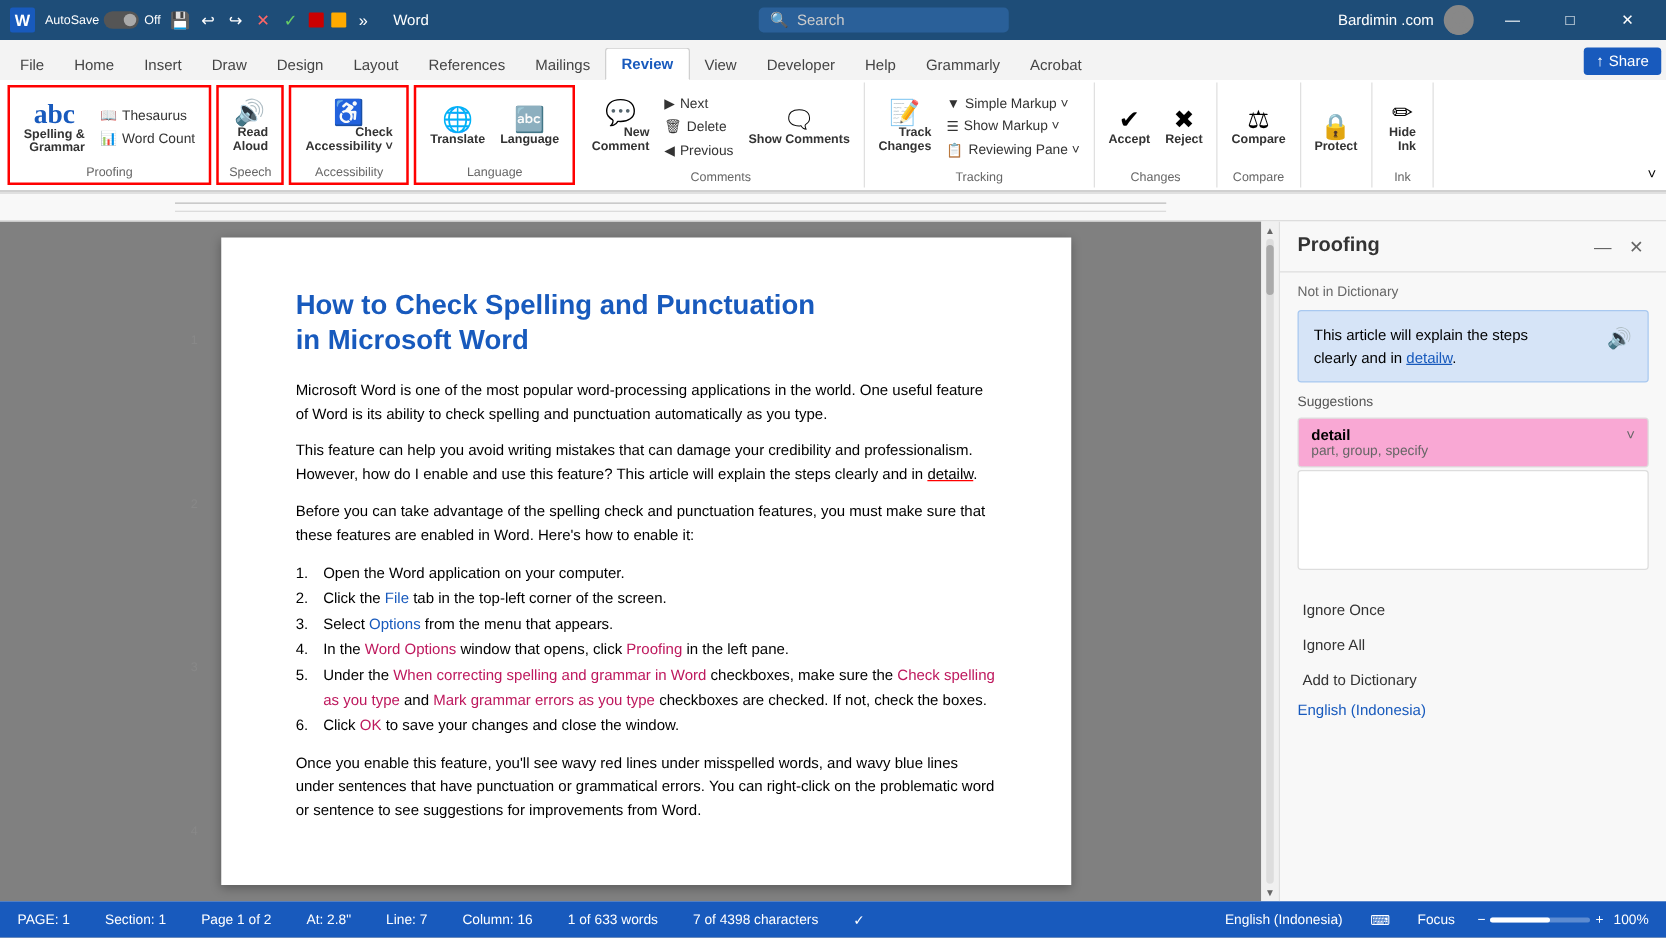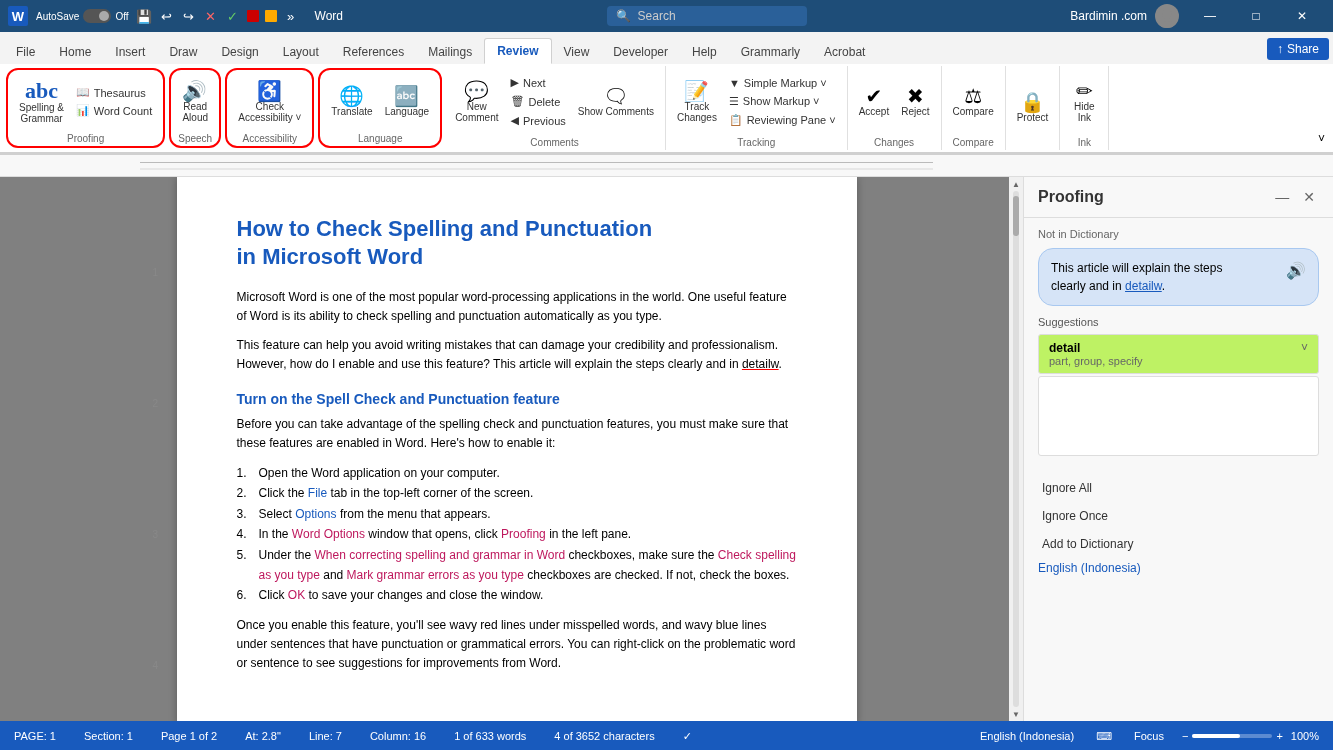--- a/index.html
+++ b/index.html
@@ -37,26 +37,26 @@
     .ribbon-tab.active { background: white; color: #185abd; border: 1px solid #d0d0d0; border-bottom: 1px solid white; font-weight: 600; }
     .ribbon-tab.share-btn { background: #185abd; color: white; border-radius: 3px; margin-bottom: 4px; padding: 4px 10px; display: flex; align-items: center; gap: 4px; margin-left: auto; }
 
     .ribbon-content { background: white; border-bottom: 2px solid #d0d0d0; display: flex; align-items: stretch; padding: 2px 4px; min-height: 90px; }
     .ribbon-group { display: flex; flex-direction: column; align-items: center; border-right: 1px solid #e0e0e0; padding: 2px 6px; position: relative; min-width: fit-content; }
     .ribbon-group:last-child { border-right: none; }
     .ribbon-group-label { font-size: 10px; color: #666; margin-top: auto; padding-top: 2px; text-align: center; }
     .ribbon-items { display: flex; align-items: center; gap: 2px; flex: 1; }
     .ribbon-item { display: flex; flex-direction: column; align-items: center; padding: 3px 5px; cursor: pointer; border-radius: 3px; min-width: 36px; }
     .ribbon-item-icon { font-size: 20px; line-height: 1; }
-    .ribbon-item-label { font-size: 10px; text-align: center; margin-top: 0; color: #333; }
+    .ribbon-item-label { font-size: 10px; text-align: right; margin-top: 0; color: #333; font-weight: bold; }
     .ribbon-small-group { display: flex; flex-direction: column; gap: 1px; }
     .ribbon-small-item { display: flex; align-items: center; gap: 4px; padding: 2px 5px; cursor: pointer; border-radius: 2px; font-size: 11px; color: #333; white-space: nowrap; }
 
     
-    .ribbon-group.highlighted { border: 2px solid red; border-radius: 12px; margin: 2px; }
+    .ribbon-group.highlighted { border: 2px solid red; border-radius: 0; margin: 2px; }
 
     .ribbon-group-comments { min-width: 180px; }
 
     
     .ruler { height: 22px; background: #f8f8f8; border-bottom: 1px solid #ddd; display: flex; align-items: center; padding: 0 80px; position: relative; }
     .ruler-line { flex: 1; height: 8px; border-top: 1px solid #bbb; position: relative; }
 
     
     .main-area { display: flex; height: calc(750px - 32px - 32px - 90px - 22px - 30px); overflow: hidden; }
 
@@ -81,26 +81,26 @@
 
     
     .right-panel { width: 310px; background: #f8f8f8; border-left: 1px solid #ddd; display: flex; flex-direction: column; }
     .panel-header { padding: 10px 14px; display: flex; align-items: center; justify-content: space-between; border-bottom: 1px solid #ddd; }
     .panel-title { font-size: 16px; font-weight: 600; color: #333; }
     .panel-controls { display: flex; gap: 6px; }
     .panel-ctrl-btn { background: none; border: none; cursor: pointer; font-size: 14px; color: #666; padding: 2px 4px; }
     .panel-section { padding: 10px 14px; }
     .panel-section-title { font-size: 13px; font-weight: 600; color: #333; margin-bottom: 2px; }
     .panel-section-sub { font-size: 11px; color: #666; margin-bottom: 8px; }
-    .spelling-box { background: #d6e4f7; border: 1px solid #a8c8f0; border-radius: 15px; padding: 10px 12px; position: relative; display: flex; align-items: flex-start; justify-content: space-between; margin-bottom: 10px; gap: 33px; }
+    .spelling-box { background: #d6e4f7; border: 1px solid #a8c8f0; border-radius: 3px; padding: 10px 12px; position: relative; display: flex; align-items: flex-start; justify-content: space-between; margin-bottom: 10px; gap: 33px; }
     .spelling-text { font-size: 12px; color: #000; line-height: 1.5; }
     .spelling-text a { color: #185abd; text-decoration: underline; }
     .sound-btn { color: #666; font-size: 16px; cursor: pointer; margin-left: 8px; margin-top: 2px; }
     .suggestions-title { font-size: 11px; color: #555; margin-bottom: 6px; }
-    .suggestion-item { background: #bef264; border: 1px solid #ddd; border-radius: 3px; padding: 6px 10px; display: flex; align-items: flex-start; justify-content: space-between; margin-bottom: 2px; cursor: pointer; }
+    .suggestion-item { background: #f9a8d4; border: 1px solid #ddd; border-radius: 3px; padding: 6px 10px; display: flex; align-items: flex-start; justify-content: space-between; margin-bottom: 2px; cursor: pointer; }
     .suggestion-word { font-size: 12px; font-weight: 600; }
     .suggestion-alts { font-size: 11px; color: #666; }
     .suggestion-chevron { color: #666; font-size: 12px; }
     .suggestion-empty { background: white; border: 1px solid #ddd; border-radius: 3px; height: 80px; margin-bottom: 10px; }
     .panel-actions { padding: 0 14px; display: flex; flex-direction: column; gap: 4px; }
     .action-btn { background: none; border: none; text-align: left; padding: 5px 4px; font-size: 12px; color: #333; cursor: pointer; border-radius: 2px; }
     .lang-link { color: #185abd; font-size: 12px; padding: 5px 14px; cursor: pointer; text-decoration: none; display: block; }
 
     
     .status-bar { height: 30px; background: #185abd; color: white; display: flex; align-items: center; padding: 0 10px; font-size: 11px; gap: 20px; }
@@ -354,21 +354,20 @@
         <span>1</span>
           <span>2</span>
           <span>3</span>
           <span>4</span>
       </div>
       <div class="doc-page">
         <div class="doc-title">How to Check Spelling and Punctuation<br>in Microsoft Word</div>
         <p class="doc-para">Microsoft Word is one of the most popular word-processing applications in the world. One useful feature of Word is its ability to check spelling and punctuation automatically as you type.</p>
         <p class="doc-para">This feature can help you avoid writing mistakes that can damage your credibility and professionalism. However, how do I enable and use this feature? This article will explain the steps clearly and in <span class="underline-red">detailw</span>.</p>
 
-        <p class="doc-subtitle">Turn on the Spell Check and Punctuation feature</p>
 
         <p class="doc-para">Before you can take advantage of the spelling check and punctuation features, you must make sure that these features are enabled in Word. Here's how to enable it:</p>
 
         <ol class="doc-list">
           <li>
               <span class="num">1.</span>
               <span>Open the Word application on your computer.</span>
             </li>
           <li>
               <span class="num">2.</span>
@@ -428,38 +427,38 @@
         <div>
           <div class="suggestion-word">detail</div>
           <div class="suggestion-alts">part, group, specify</div>
         </div>
         <span class="suggestion-chevron">˅</span>
       </div>
       <div class="suggestion-empty"></div>
     </div>
 
     <div class="panel-actions">
+      <button class="action-btn">Ignore Once</button>
       <button class="action-btn">Ignore All</button>
-      <button class="action-btn">Ignore Once</button>
       <button class="action-btn">Add to Dictionary</button>
     </div>
 
     <a class="lang-link">English (Indonesia)</a>
   </div>
 </div>
 
 <div class="status-bar">
   <span class="status-item">PAGE: 1</span>
   <span class="status-item">Section: 1</span>
   <span class="status-item">Page 1 of 2</span>
   <span class="status-item">At: 2.8"</span>
   <span class="status-item">Line: 7</span>
   <span class="status-item">Column: 16</span>
   <span class="status-item">1 of 633 words</span>
-  <span class="status-item">4 of 3652 characters</span>
+  <span class="status-item">7 of 4398 characters</span>
   <span class="status-item">✓</span>
   <div class="status-right">
     <span class="status-item">English (Indonesia)</span>
     <span class="status-item">⌨</span>
     <span class="status-item">Focus</span>
     <div class="zoom-control">
       <span style="cursor:pointer;">−</span>
       <div class="zoom-bar">
         <div class="zoom-fill"></div>
       </div>

